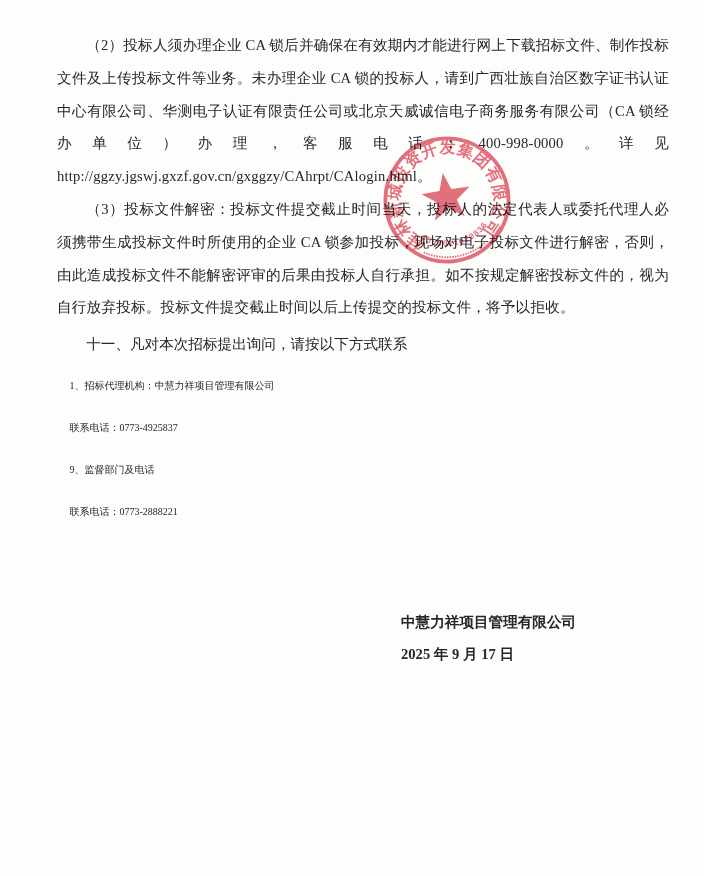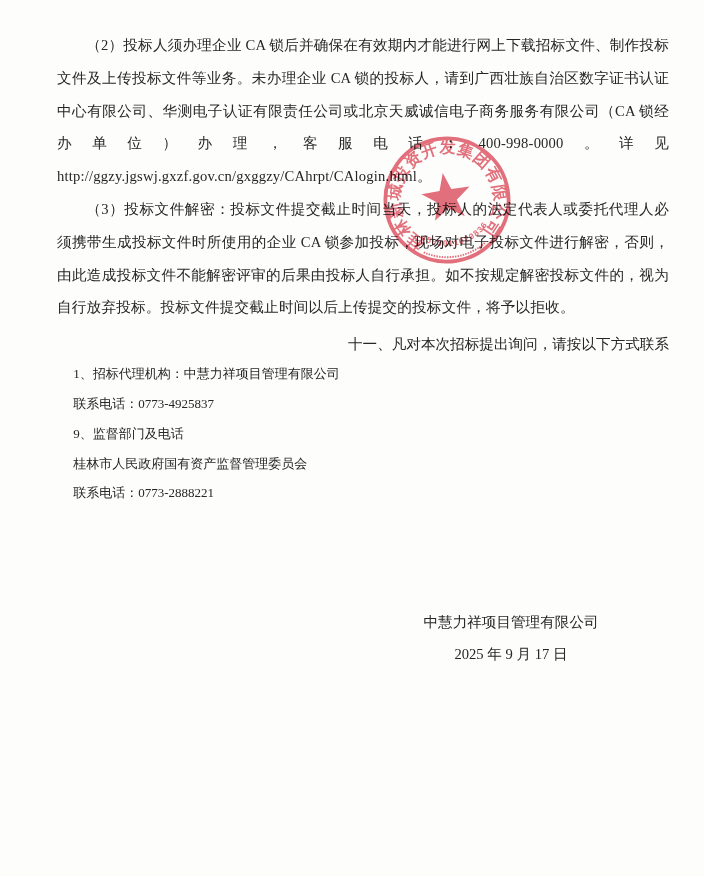--- a/index.html
+++ b/index.html
@@ -28,33 +28,33 @@
     font-size: 14.6px;
     line-height: 32.8px;
     text-align: justify;
     text-indent: 2em;
     letter-spacing: 0.2px;
   }
   .section-heading {
     margin: 5px 0 0 2em;
     font-size: 14.6px;
     line-height: 30px;
-    text-align: right;
   }
   .contact-line {
-    margin: 0 0 0 1.25em;
-    font-size: 13px;
+    margin: 12px 0 0 1.25em;
+    font-size: 10px;
     line-height: 29.8px;
   }
   .signature {
     position: absolute;
     left: 401px;
     top: 606px;
     width: 220px;
-    text-align: center;
+    text-align: left;
+    font-weight: bold;
   }
   .signature p {
     margin: 0;
     font-size: 14.6px;
     line-height: 32px;
   }
   
   .stamp {
     position: absolute;
     left: 376px;
@@ -100,21 +100,20 @@
 
   <div class="content">
     <p class="para">（2）投标人须办理企业 CA 锁后并确保在有效期内才能进行网上下载招标文件、制作投标文件及上传投标文件等业务。未办理企业 CA 锁的投标人，请到广西壮族自治区数字证书认证中心有限公司、华测电子认证有限责任公司或北京天威诚信电子商务服务有限公司（CA 锁经办单位）办理，客服电话：400-998-0000。详见 http://ggzy.jgswj.gxzf.gov.cn/gxggzy/CAhrpt/CAlogin.html。</p>
     <p class="para">（3）投标文件解密：投标文件提交截止时间当天，投标人的法定代表人或委托代理人必须携带生成投标文件时所使用的企业 CA 锁参加投标，现场对电子投标文件进行解密，否则，由此造成投标文件不能解密评审的后果由投标人自行承担。如不按规定解密投标文件的，视为自行放弃投标。投标文件提交截止时间以后上传提交的投标文件，将予以拒收。</p>
 
     <p class="section-heading">十一、凡对本次招标提出询问，请按以下方式联系</p>
 
     <p class="contact-line">1、招标代理机构：中慧力祥项目管理有限公司</p>
     <p class="contact-line">联系电话：0773-4925837</p>
     <p class="contact-line">9、监督部门及电话</p>
-    <p class="contact-line">桂林市人民政府国有资产监督管理委员会</p>
     <p class="contact-line">联系电话：0773-2888221</p>
   </div>
 
   <div class="signature">
     <p>中慧力祥项目管理有限公司</p>
     <p>2025 年 9 月 17 日</p>
   </div>
 
   <svg class="stamp" viewBox="0 0 150 150" xmlns="http://www.w3.org/2000/svg">
     <defs>

